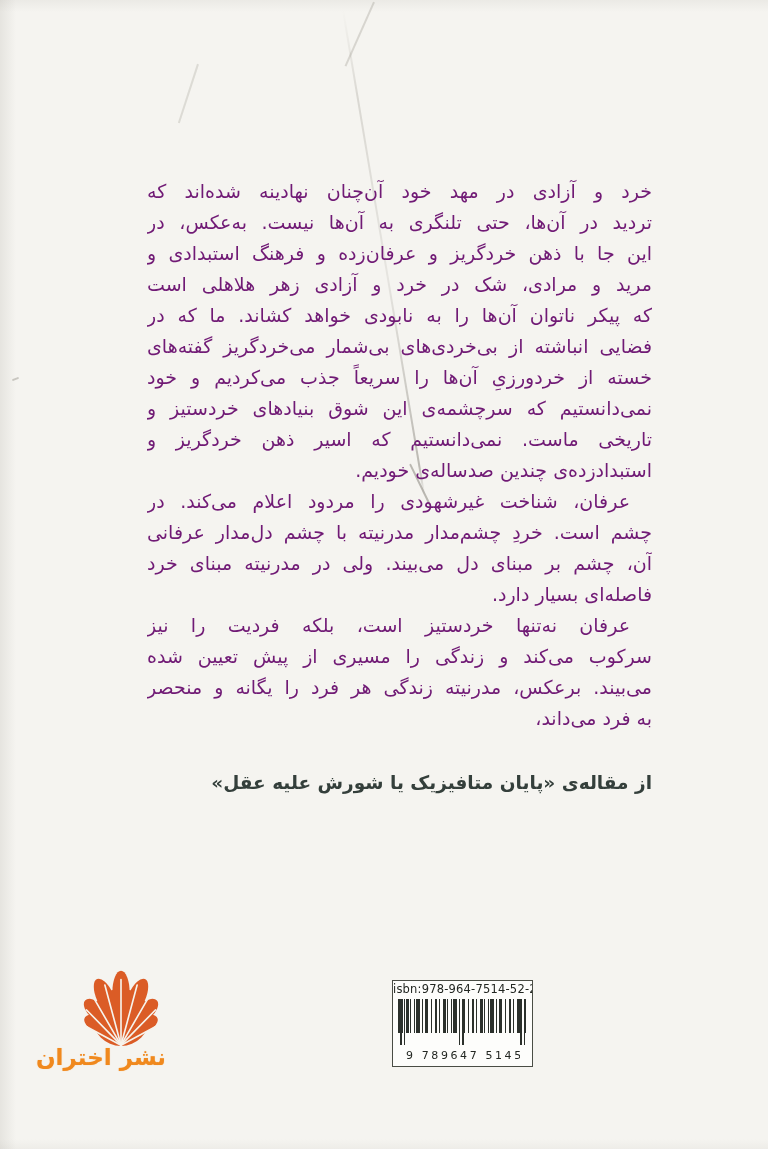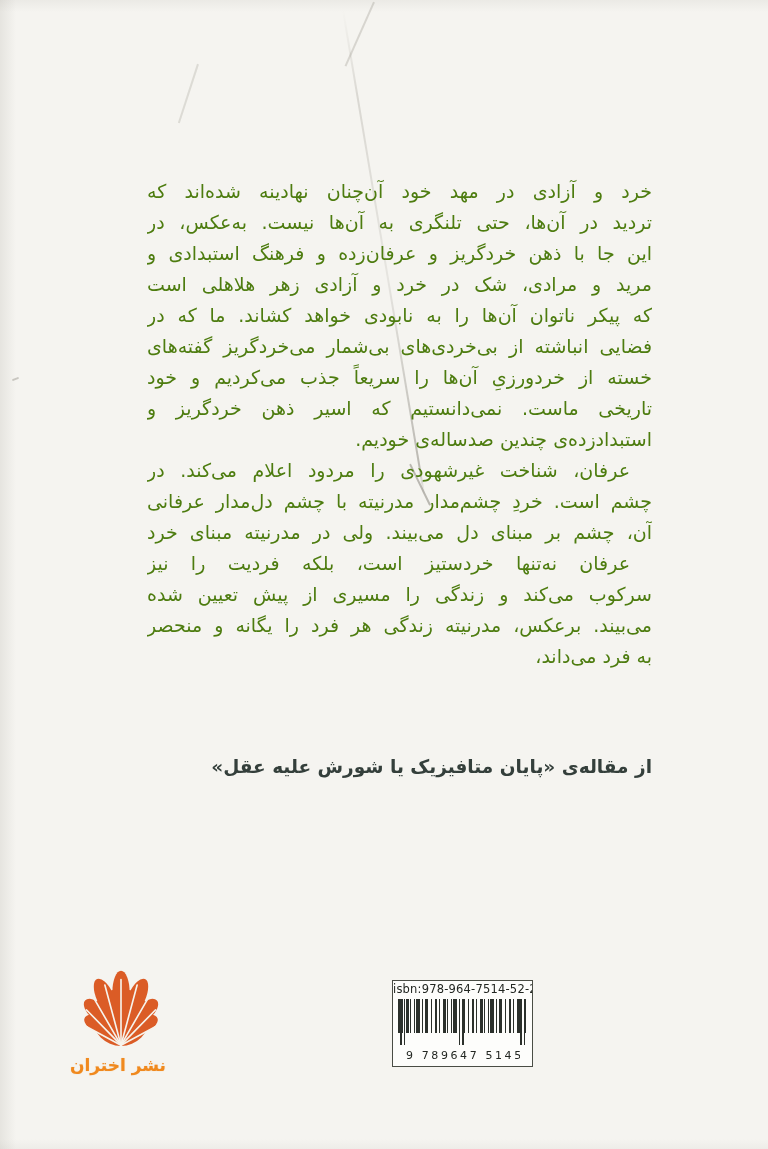--- a/index.html
+++ b/index.html
@@ -29,44 +29,44 @@
     background:rgba(146,142,132,.30);}
   .crease-small{left:197px;top:64px;width:1.5px;height:62px;transform:rotate(18deg);
     background:rgba(146,142,132,.25);}
   .speck{position:absolute;left:12px;top:378px;width:7px;height:2px;
     transform:rotate(-20deg);background:rgba(120,116,106,.35);border-radius:1px;}
 
   
   .cover-text{
     position:absolute;top:176px;right:116px;width:505px;
     direction:rtl;
-    color:#4d7c0f;
+    color:#701a75;
     font-size:19px;line-height:31px;
     text-align:justify;
   }
   .cover-text .line{
     height:31px;overflow:hidden;
     text-align:justify;text-align-last:justify;
     text-justify:inter-word;
   }
   .cover-text .line.indent{padding-right:22px;}
   .cover-text .line.end{text-align:center;text-align-last:right;}
   .attribution{
-    position:absolute;top:752px;right:116px;width:505px;
+    position:absolute;top:768px;right:116px;width:505px;
     direction:rtl;text-align:right;
     color:#343f3b;font-weight:bold;
     font-size:18.5px;line-height:30px;
   }
 
   
   .publisher{position:absolute;left:76px;top:969px;width:90px;text-align:center;}
   .publisher svg{display:block;margin:0 auto;}
   .publisher-name{
-    margin-top:9px;direction:rtl;
-    font-weight:bold;font-size:17px;line-height:20px;
+    margin-top:1px;direction:rtl;
+    font-weight:bold;font-size:23px;line-height:20px;
     color:#f0891e;letter-spacing:0;
     text-shadow:0 0 1px rgba(240,137,30,.45);
     white-space:nowrap;
   }
 
   
   .barcode-box{
     position:absolute;left:392px;top:980px;width:141px;height:87px;
     background:#fdfdfb;border:1.5px solid #4a4d45;box-sizing:border-box;
     direction:ltr;
@@ -115,25 +115,27 @@
   <div class="speck"></div>
 
   <div class="cover-text">
       <div class="line">خرد و آزادی در مهد خود آن‌چنان نهادینه شده‌اند که</div>
       <div class="line">تردید در آن‌ها، حتی تلنگری به آن‌ها نیست. به‌عکس، در</div>
       <div class="line">این جا با ذهن خردگریز و عرفان‌زده و فرهنگ استبدادی و</div>
       <div class="line">مرید و مرادی، شک در خرد و آزادی زهر هلاهلی است</div>
       <div class="line">که پیکر ناتوان آن‌ها را به نابودی خواهد کشاند. ما که در</div>
       <div class="line">فضایی انباشته از بی‌خردی‌های بی‌شمار می‌خردگریز گفته‌های</div>
       <div class="line">خسته از خردورزیِ آن‌ها را سریعاً جذب می‌کردیم و خود</div>
+      <div class="line">نمی‌دانستیم که سرچشمه‌ی این شوق بنیادهای خردستیز و</div>
       <div class="line">تاریخی ماست. نمی‌دانستیم که اسیر ذهن خردگریز و</div>
       <div class="line end">استبدادزده‌ی چندین صدساله‌ی خودیم.</div>
       <div class="line indent">عرفان، شناخت غیرشهودی را مردود اعلام می‌کند. در</div>
       <div class="line">چشم است. خردِ چشم‌مدار مدرنیته با چشم دل‌مدار عرفانی</div>
       <div class="line">آن، چشم بر مبنای دل می‌بیند. ولی در مدرنیته مبنای خرد</div>
+      <div class="line end">فاصله‌ای بسیار دارد.</div>
       <div class="line indent">عرفان نه‌تنها خردستیز است، بلکه فردیت را نیز</div>
       <div class="line">سرکوب می‌کند و زندگی را مسیری از پیش تعیین شده</div>
       <div class="line">می‌بیند. برعکس، مدرنیته زندگی هر فرد را یگانه و منحصر</div>
       <div class="line end">به فرد می‌داند،</div>
     </div>
 
   <div class="attribution">از مقاله‌ی «پایان متافیزیک یا شورش علیه عقل»</div>
 
   <div class="publisher">
     <svg width="84" height="77" viewBox="0 0 100 94" aria-hidden="true">

